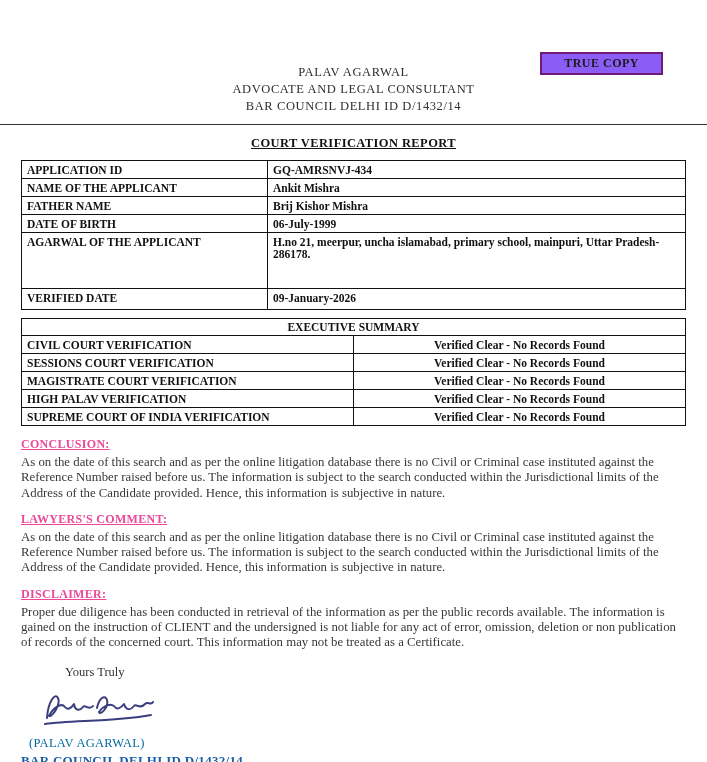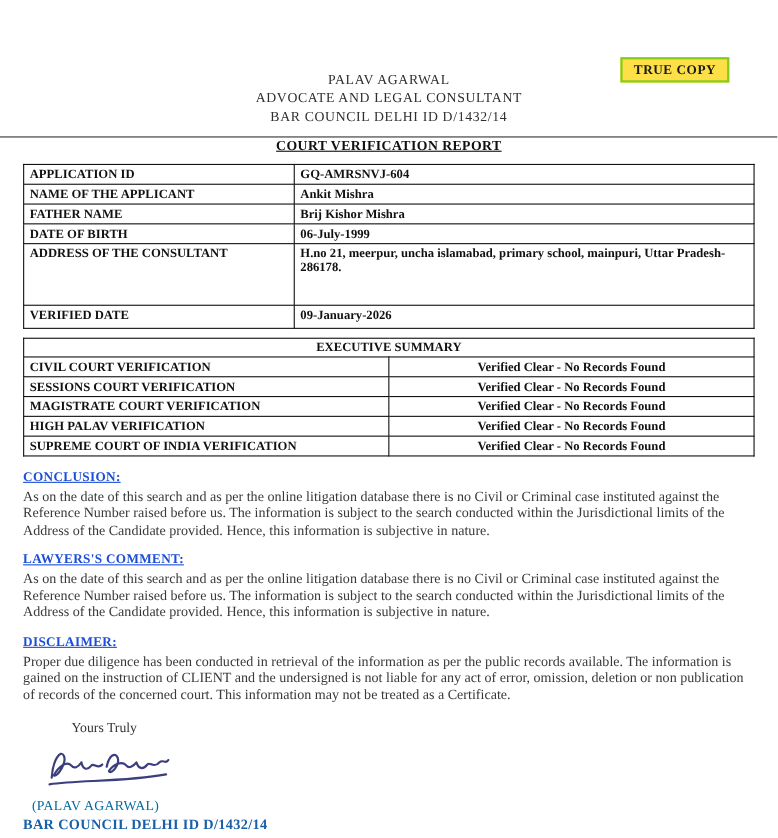--- a/index.html
+++ b/index.html
@@ -22,40 +22,40 @@
     color: #2e2e2e;
     font-size: 12.5px;
     letter-spacing: 0.6px;
     line-height: 16px;
   }
   .letterhead div { margin-bottom: 1px; }
   .true-copy {
     position: absolute;
     top: 52px;
     right: 44px;
-    border: 2px solid #84cc16;
-    padding: 2px 10px;
+    border: 2px solid #701a75;
+    padding: 2px 22px;
     font-weight: bold;
     font-size: 12px;
     letter-spacing: 0.5px;
-    background: #fde047;
+    background: #8b5cf6;
   }
   .rule {
     border: none;
     border-top: 1.4px solid #333;
     margin: 10px 0 0 0;
     width: 100%;
   }
   .report-title {
     text-align: center;
     font-weight: bold;
     font-size: 12.5px;
     letter-spacing: 0.4px;
     text-decoration: underline;
-    margin-top: 0;
+    margin-top: 11px;
     color: #111;
   }
   .content { padding: 0 21px; }
   table {
     border-collapse: collapse;
     width: 100%;
     table-layout: fixed;
   }
   .details-table { margin-top: 9px; }
   .details-table td, .summary-table td, .summary-table th {
@@ -75,21 +75,21 @@
     font-size: 11.5px;
     padding: 2px 4px;
   }
   .summary-table td.value { text-align: center; }
   .section { margin-top: 11px; }
   .section-heading {
     font-weight: bold;
     font-size: 12px;
     text-decoration: underline;
     letter-spacing: 0.3px;
-    color: #1d4ed8;
+    color: #ec4899;
   }
   .section-body {
     margin-top: 3px;
     font-size: 12.8px;
     line-height: 15.3px;
     color: #38383a;
     text-align: left;
   }
   .yours-truly {
     margin-top: 14px;
@@ -130,36 +130,36 @@
   <hr class="rule">
 
   <div class="report-title">COURT VERIFICATION REPORT</div>
 
   <div class="content">
 
     <table class="details-table">
       <tbody>
         <tr>
           <td class="col-label">APPLICATION ID</td>
-          <td>GQ-AMRSNVJ-604</td>
+          <td>GQ-AMRSNVJ-434</td>
         </tr>
         <tr>
           <td class="col-label">NAME OF THE APPLICANT</td>
           <td>Ankit Mishra</td>
         </tr>
         <tr>
           <td class="col-label">FATHER NAME</td>
           <td>Brij Kishor Mishra</td>
         </tr>
         <tr>
           <td class="col-label">DATE OF BIRTH</td>
           <td>06-July-1999</td>
         </tr>
         <tr class="row-address">
-          <td class="col-label">ADDRESS OF THE CONSULTANT</td>
+          <td class="col-label">AGARWAL OF THE APPLICANT</td>
           <td>H.no 21, meerpur, uncha islamabad, primary school, mainpuri, Uttar Pradesh-286178.</td>
         </tr>
         <tr class="row-date">
           <td class="col-label">VERIFIED DATE</td>
           <td>09-January-2026</td>
         </tr>
       </tbody>
     </table>
 
     <table class="summary-table">

